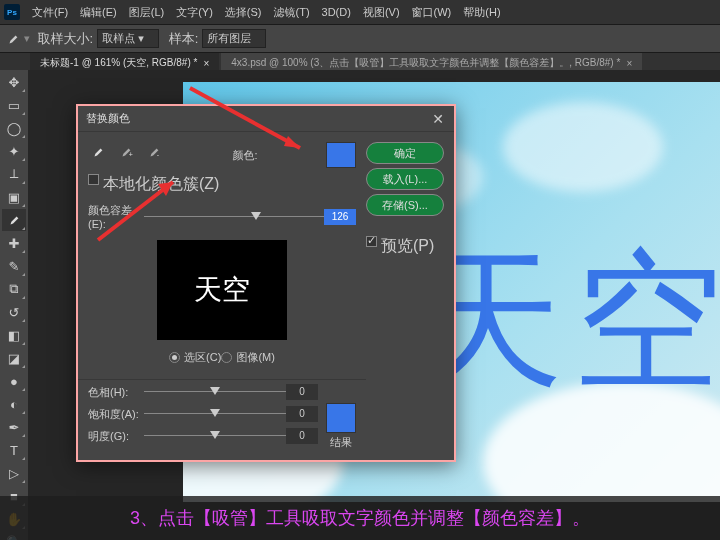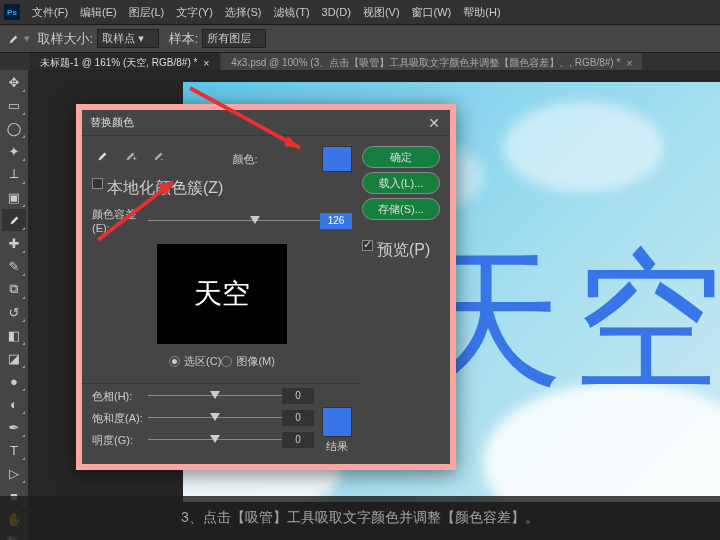--- a/index.html
+++ b/index.html
@@ -16,21 +16,21 @@
 .tab.active{background:#2a2a2a;color:#ddd}
 .tab-close{margin-left:6px;font-size:10px}
 .workspace{position:absolute;left:28px;top:70px;right:0;bottom:0;background:#262626}
 .canvas{position:absolute;left:155px;top:12px;width:540px;height:420px;background:linear-gradient(135deg,#5ec5e8 0%,#87d4ed 30%,#a8e0f0 60%,#cfeaf2 100%);overflow:hidden}
 .cloud{position:absolute;background:rgba(255,255,255,0.85);border-radius:50%;filter:blur(6px)}
 .big-text{position:absolute;left:230px;top:140px;font-size:150px;color:#3876e8;font-weight:400;white-space:nowrap;letter-spacing:10px}
 .toolbar{position:absolute;left:0;top:70px;width:28px;background:#454545;bottom:0}
 .tool{width:24px;height:22px;margin:1px 2px;display:flex;align-items:center;justify-content:center;color:#ccc;font-size:13px;cursor:pointer;position:relative}
 .tool.sel{background:#333}
 .tool-tri{position:absolute;right:1px;bottom:1px;width:0;height:0;border-left:3px solid transparent;border-bottom:3px solid #999}
-.dialog{position:absolute;left:76px;top:104px;width:380px;background:#454545;border:6px solid #fca5a5;box-shadow:0 4px 20px rgba(0,0,0,0.5);z-index:100}
+.dialog{position:absolute;left:76px;top:104px;width:380px;background:#454545;border:2px solid #fca5a5;box-shadow:0 4px 20px rgba(0,0,0,0.5);z-index:100}
 .dlg-title{height:26px;background:#454545;display:flex;align-items:center;justify-content:space-between;padding:0 8px;border-bottom:1px solid #383838}
 .dlg-title-text{font-size:11px;color:#ddd}
 .dlg-close{width:16px;height:16px;color:#ccc;font-size:14px;cursor:pointer;text-align:center}
 .dlg-body{padding:10px;display:flex;gap:10px}
 .dlg-left{flex:1}
 .dlg-right{width:78px;display:flex;flex-direction:column;gap:4px}
 .dlg-btn{height:22px;background:#15803d;border:1px solid #888;border-radius:11px;color:#ddd;font-size:11px;cursor:pointer;display:flex;align-items:center;justify-content:center}
 .eyedrop-row{display:flex;gap:8px;margin-bottom:6px;align-items:center}
 .ed-btn{width:20px;height:18px;display:flex;align-items:center;justify-content:center;cursor:pointer}
 .cb-row{display:flex;align-items:flex-start;gap:4px;margin-bottom:8px;font-size:16px}
@@ -48,21 +48,21 @@
 .radio{display:flex;align-items:center;gap:4px}
 .radio-dot{width:11px;height:11px;border:1px solid #888;border-radius:50%;position:relative}
 .radio-dot.on::after{content:"";position:absolute;left:2px;top:2px;width:5px;height:5px;background:#ccc;border-radius:50%}
 .divider{height:1px;background:#383838;margin:4px -10px}
 .result-sw{width:30px;height:30px;background:#3876e8;border:1px solid #333}
 .result-area{display:flex;align-items:flex-end;gap:8px}
 .result-col{flex:1}
 .arrow{position:absolute;z-index:150;pointer-events:none}
 .arrow-line{stroke:#e83030;stroke-width:4;fill:none}
 .arrow-head{fill:#e83030}
-.caption{position:absolute;left:0;right:0;bottom:0;height:44px;background:rgba(30,30,30,0.82);display:flex;align-items:center;justify-content:center;color:#a3a3a3;font-size:14px}
+.caption{position:absolute;left:0;right:0;bottom:0;height:44px;background:rgba(30,30,30,0.82);display:flex;align-items:center;justify-content:center;color:#d946ef;font-size:18px}
 .check{width:11px;height:11px;border:1px solid #888;background:#333;position:relative}
 .check.on::after{content:"✓";position:absolute;left:0;top:-3px;font-size:11px;color:#ddd}
 </style>
 </head>
 <body>
 
 <div class="menubar">
   <div class="ps-logo">Ps</div>
   <div class="menu-item">文件(F)</div>
   <div class="menu-item">编辑(E)</div>

